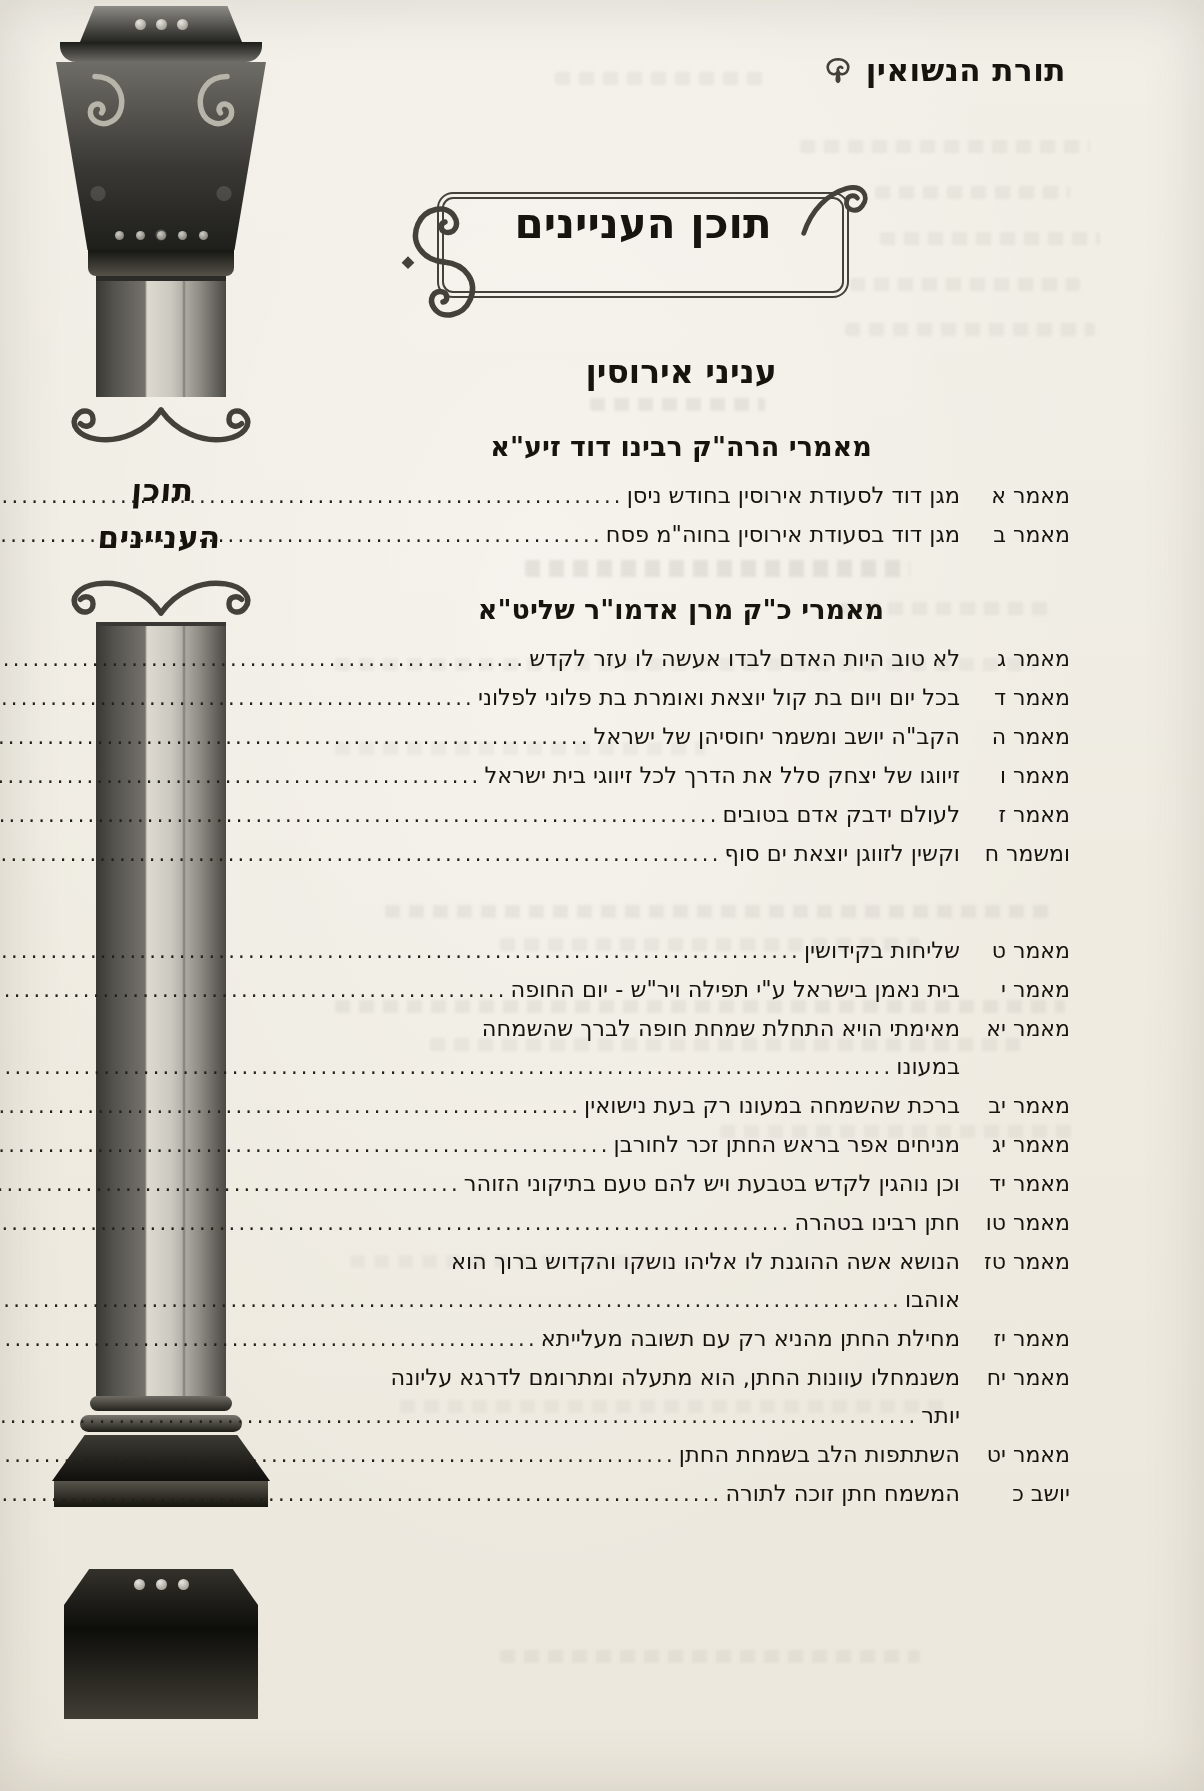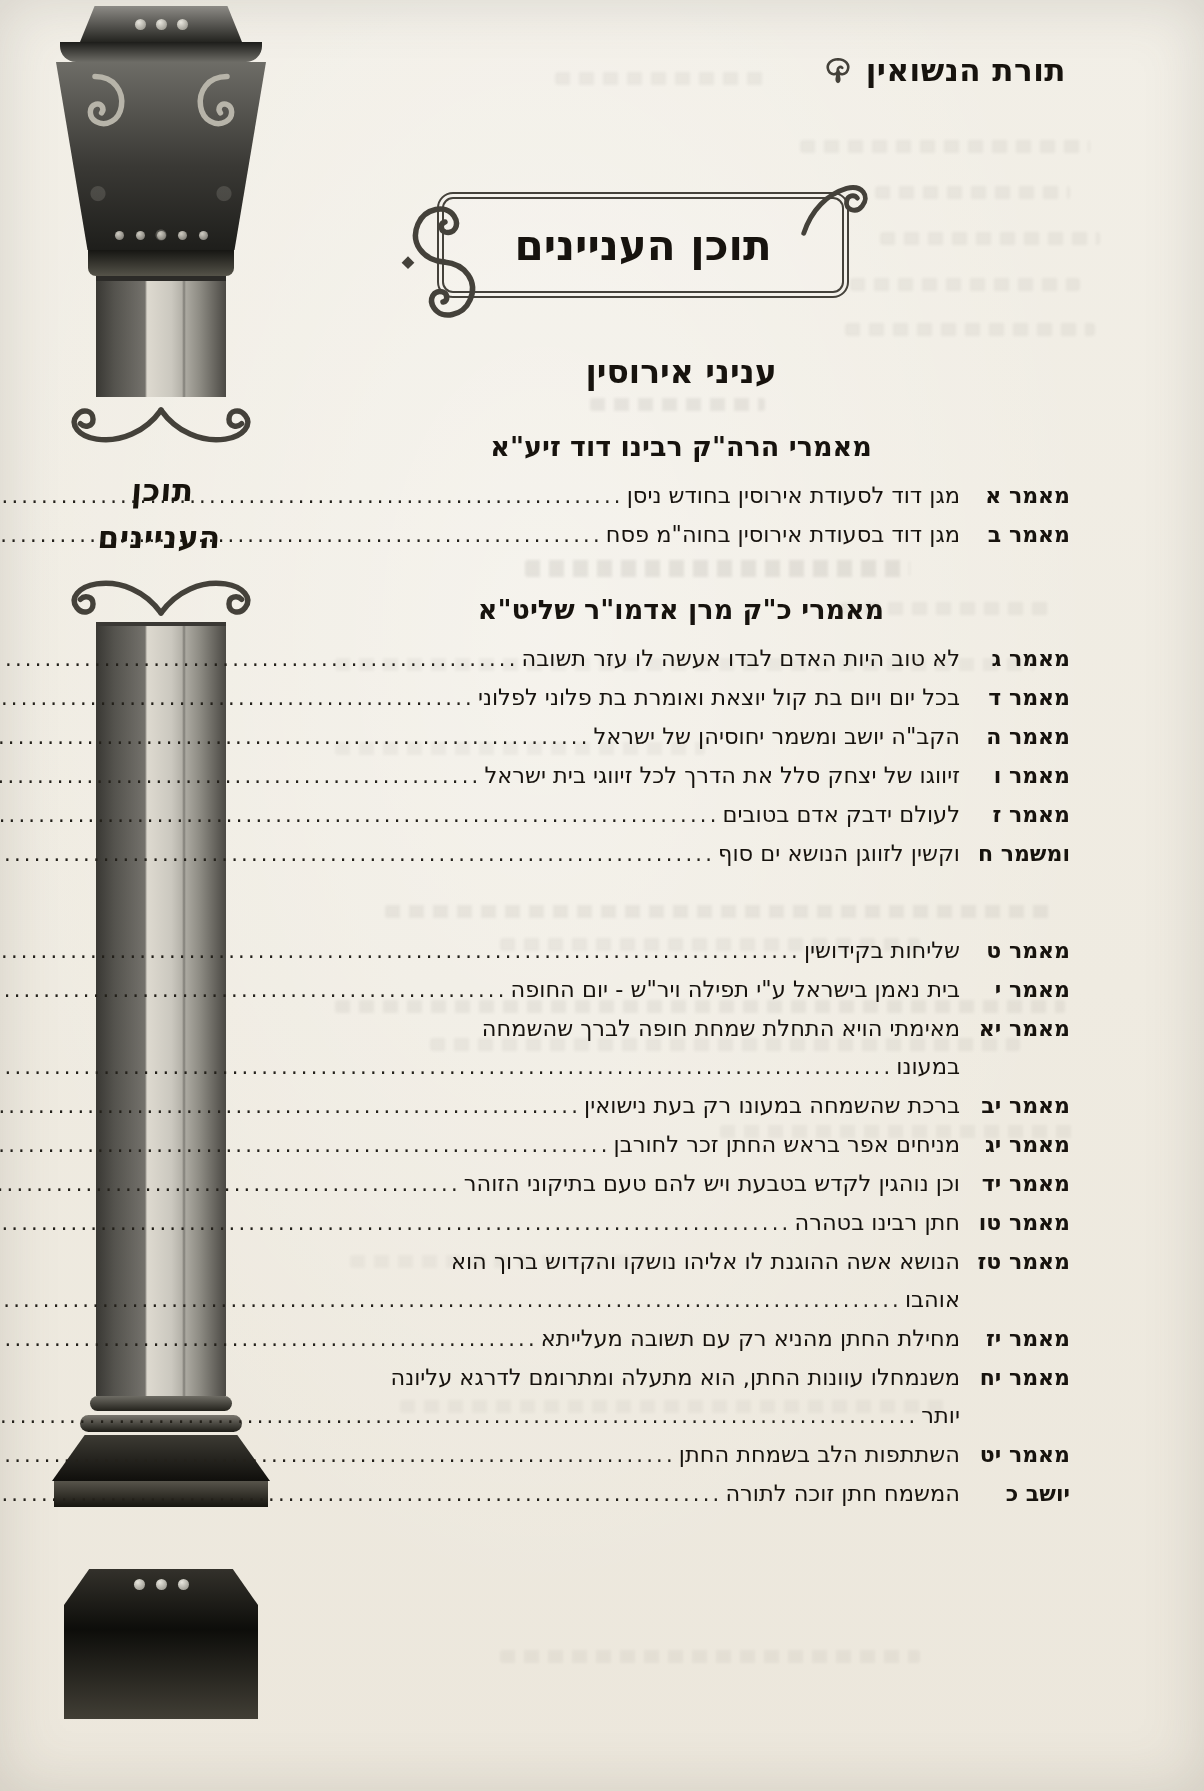--- a/index.html
+++ b/index.html
@@ -73,37 +73,37 @@
   }
 
   
   .content{position:absolute; left:292px; right:134px; top:0; direction:rtl;}
   .header{margin-top:52px; display:flex; align-items:center; gap:14px; padding-right:4px;}
   .header-title{font-size:31px; font-weight:700; letter-spacing:.5px;}
 
   .frame{
     position:relative; width:398px; height:92px; margin:104px auto 0; transform:translateX(-38px);
     border:7px double #45423b; border-radius:16px;
-    display:flex; align-items:center; justify-content:center;
+    display:flex; justify-content:center;
     background:rgba(255,255,255,.12);
   }
   .frame-title{font-size:42px; font-weight:700;}
   .frame .scroll-left{position:absolute; left:-52px; top:-2px;}
   .frame .scroll-right{position:absolute; right:-30px; top:-36px;}
 
   .section-heading{margin:4px; text-align:center; font-size:33px; font-weight:700;}
   .toc-section.first .section-heading{margin-top:54px;}
   .toc-section + .toc-section{margin-top:58px;}
   .subheading{margin:40px 0 0; text-align:center; font-size:27px; font-weight:700;}
   .toc-group + .toc-group{margin-top:6px;}
   .rows{margin-top:14px;}
   .toc-group.no-sub .rows{margin-top:32px;}
 
   .row{display:grid; grid-template-columns:94px 1fr; column-gap:16px; align-items:baseline;}
-  .row-label{font-size:22px; font-weight:700; white-space:nowrap;}
+  .row-label{font-size:22px; font-weight:400; white-space:nowrap;}
   .line{display:flex; align-items:baseline; line-height:38px; font-size:22.5px;}
   .title{white-space:nowrap;}
   .leader{flex:1 1 auto; overflow:hidden; white-space:nowrap; min-width:14px; margin:0 3px; direction:ltr;}
   .leader::after{
     content:"..........................................................................................................................................................................................................";
     letter-spacing:3.2px; font-size:21px; color:#23201a;
   }
   svg .stroke{fill:none; stroke:#44413a; stroke-linecap:round;}
   svg .lightstroke{fill:none; stroke:#b7b4a9; stroke-linecap:round;}
 </style>
@@ -245,21 +245,21 @@
 </div>
   </div>
 
   <div class="toc-group">
     <h3 class="subheading">מאמרי כ"ק מרן אדמו"ר שליט"א</h3>
     <div class="rows">
   <div class="row">
     <div class="row-label">מאמר ג</div>
     <div class="row-body">
       <div class="line line1">
-        <span class="title">לא טוב היות האדם לבדו אעשה לו עזר תשובה</span>
+        <span class="title">לא טוב היות האדם לבדו אעשה לו עזר לקדש</span>
         <span class="leader"></span>
 
       </div>
 
     </div>
   </div>
 
   <div class="row">
     <div class="row-label">מאמר ד</div>
     <div class="row-body">
@@ -305,21 +305,21 @@
 
       </div>
 
     </div>
   </div>
 
   <div class="row">
     <div class="row-label">ומשמר ח</div>
     <div class="row-body">
       <div class="line line1">
-        <span class="title">וקשין לזווגן הנושא ים סוף</span>
+        <span class="title">וקשין לזווגן יוצאת ים סוף</span>
         <span class="leader"></span>
 
       </div>
 
     </div>
   </div>
 </div>
   </div>
 </div>
   </section>

